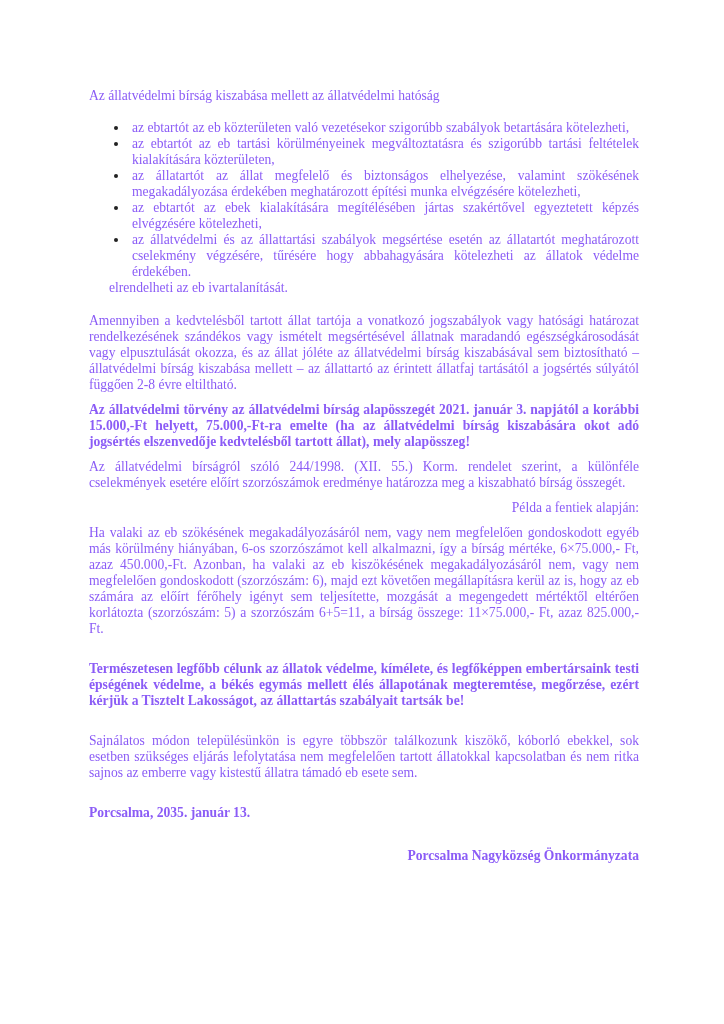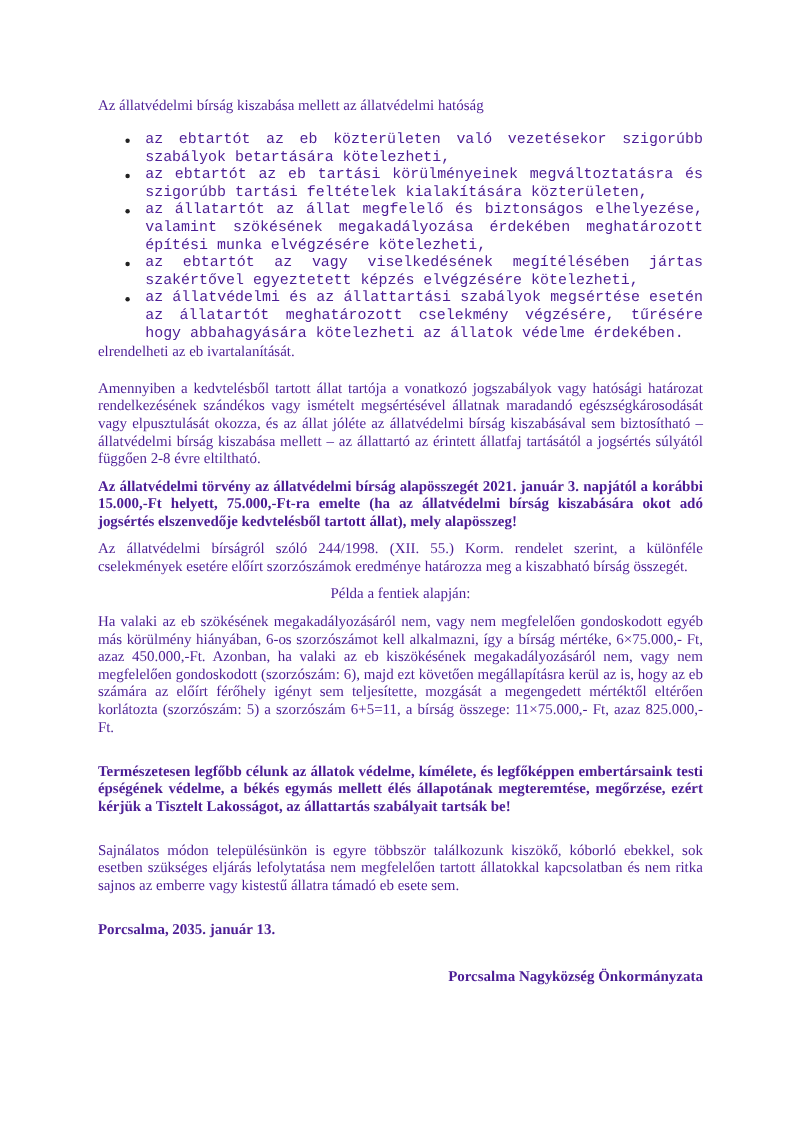--- a/index.html
+++ b/index.html
@@ -1,48 +1,48 @@
 <!DOCTYPE html>
 <html><head>
 <meta charset="utf-8">
 <style>
   html, body { margin: 0; padding: 0; background: #ffffff; }
   body { width: 724px; height: 1024px; overflow: hidden; position: relative; }
   .page {
     position: absolute; left: 89px; top: 88px; width: 550px;
     font-family: "Liberation Serif", serif; font-size: 13.6px; line-height: 16px;
-    color: #4c1d95; text-align: justify;
+    color: #8b5cf6; text-align: justify;
   }
   p { margin: 0; }
   .intro { margin-bottom: 16px; text-align: left; }
   ul.bullets { margin: 0; padding: 0; list-style: none; }
-  ul.bullets li { position: relative; padding-left: 43px; font-family: Liberation Mono, monospace; }
+  ul.bullets li { position: relative; padding-left: 43px; }
   ul.bullets li .dot {
     position: absolute; left: 25px; top: 6px; width: 4px; height: 4px;
     border-radius: 50%; background: #222;
   }
-  .after-list { margin-bottom: 17px; text-align: left; }
+  .after-list { margin-bottom: 17px; text-align: left; margin-left: 20px; }
   .para { margin-bottom: 9px; }
   .bold { font-weight: bold; }
   .gap-lg { margin-bottom: 24px; }
-  .example-title { margin-bottom: 9px; text-align: center; }
+  .example-title { margin-bottom: 9px; text-align: right; }
   .date { font-weight: bold; margin-top: 0; margin-bottom: 27px; text-align: left; }
   .signature { font-weight: bold; text-align: right; }
 </style>
 </head>
 <body>
 
 <div class="page">
   <p class="intro">Az állatvédelmi bírság kiszabása mellett az állatvédelmi hatóság</p>
 
   <ul class="bullets">
     <li><span class="dot"></span><span>az ebtartót az eb közterületen való vezetésekor szigorúbb szabályok betartására kötelezheti,</span></li>
     <li><span class="dot"></span><span>az ebtartót az eb tartási körülményeinek megváltoztatásra és szigorúbb tartási feltételek kialakítására közterületen,</span></li>
     <li><span class="dot"></span><span>az állatartót az állat megfelelő és biztonságos elhelyezése, valamint szökésének megakadályozása érdekében meghatározott építési munka elvégzésére kötelezheti,</span></li>
-    <li><span class="dot"></span><span>az ebtartót az vagy viselkedésének megítélésében jártas szakértővel egyeztetett képzés elvégzésére kötelezheti,</span></li>
+    <li><span class="dot"></span><span>az ebtartót az ebek kialakítására megítélésében jártas szakértővel egyeztetett képzés elvégzésére kötelezheti,</span></li>
     <li><span class="dot"></span><span>az állatvédelmi és az állattartási szabályok megsértése esetén az állatartót meghatározott cselekmény végzésére, tűrésére hogy abbahagyására kötelezheti az állatok védelme érdekében.</span></li>
   </ul>
 
   <p class="after-list">elrendelheti az eb ivartalanítását.</p>
 
   <p class="para">Amennyiben a kedvtelésből tartott állat tartója a vonatkozó jogszabályok vagy hatósági határozat rendelkezésének szándékos vagy ismételt megsértésével állatnak maradandó egészségkárosodását vagy elpusztulását okozza, és az állat jóléte az állatvédelmi bírság kiszabásával sem biztosítható – állatvédelmi bírság kiszabása mellett – az állattartó az érintett állatfaj tartásától a jogsértés súlyától függően 2-8 évre eltiltható.</p>
 
   <p class="para bold">Az állatvédelmi törvény az állatvédelmi bírság alapösszegét 2021. január 3. napjától a korábbi 15.000,-Ft helyett, 75.000,-Ft-ra emelte (ha az állatvédelmi bírság kiszabására okot adó jogsértés elszenvedője kedvtelésből tartott állat), mely alapösszeg!</p>
 
   <p class="para">Az állatvédelmi bírságról szóló 244/1998. (XII. 55.) Korm. rendelet szerint, a különféle cselekmények esetére előírt szorzószámok eredménye határozza meg a kiszabható bírság összegét.</p>

